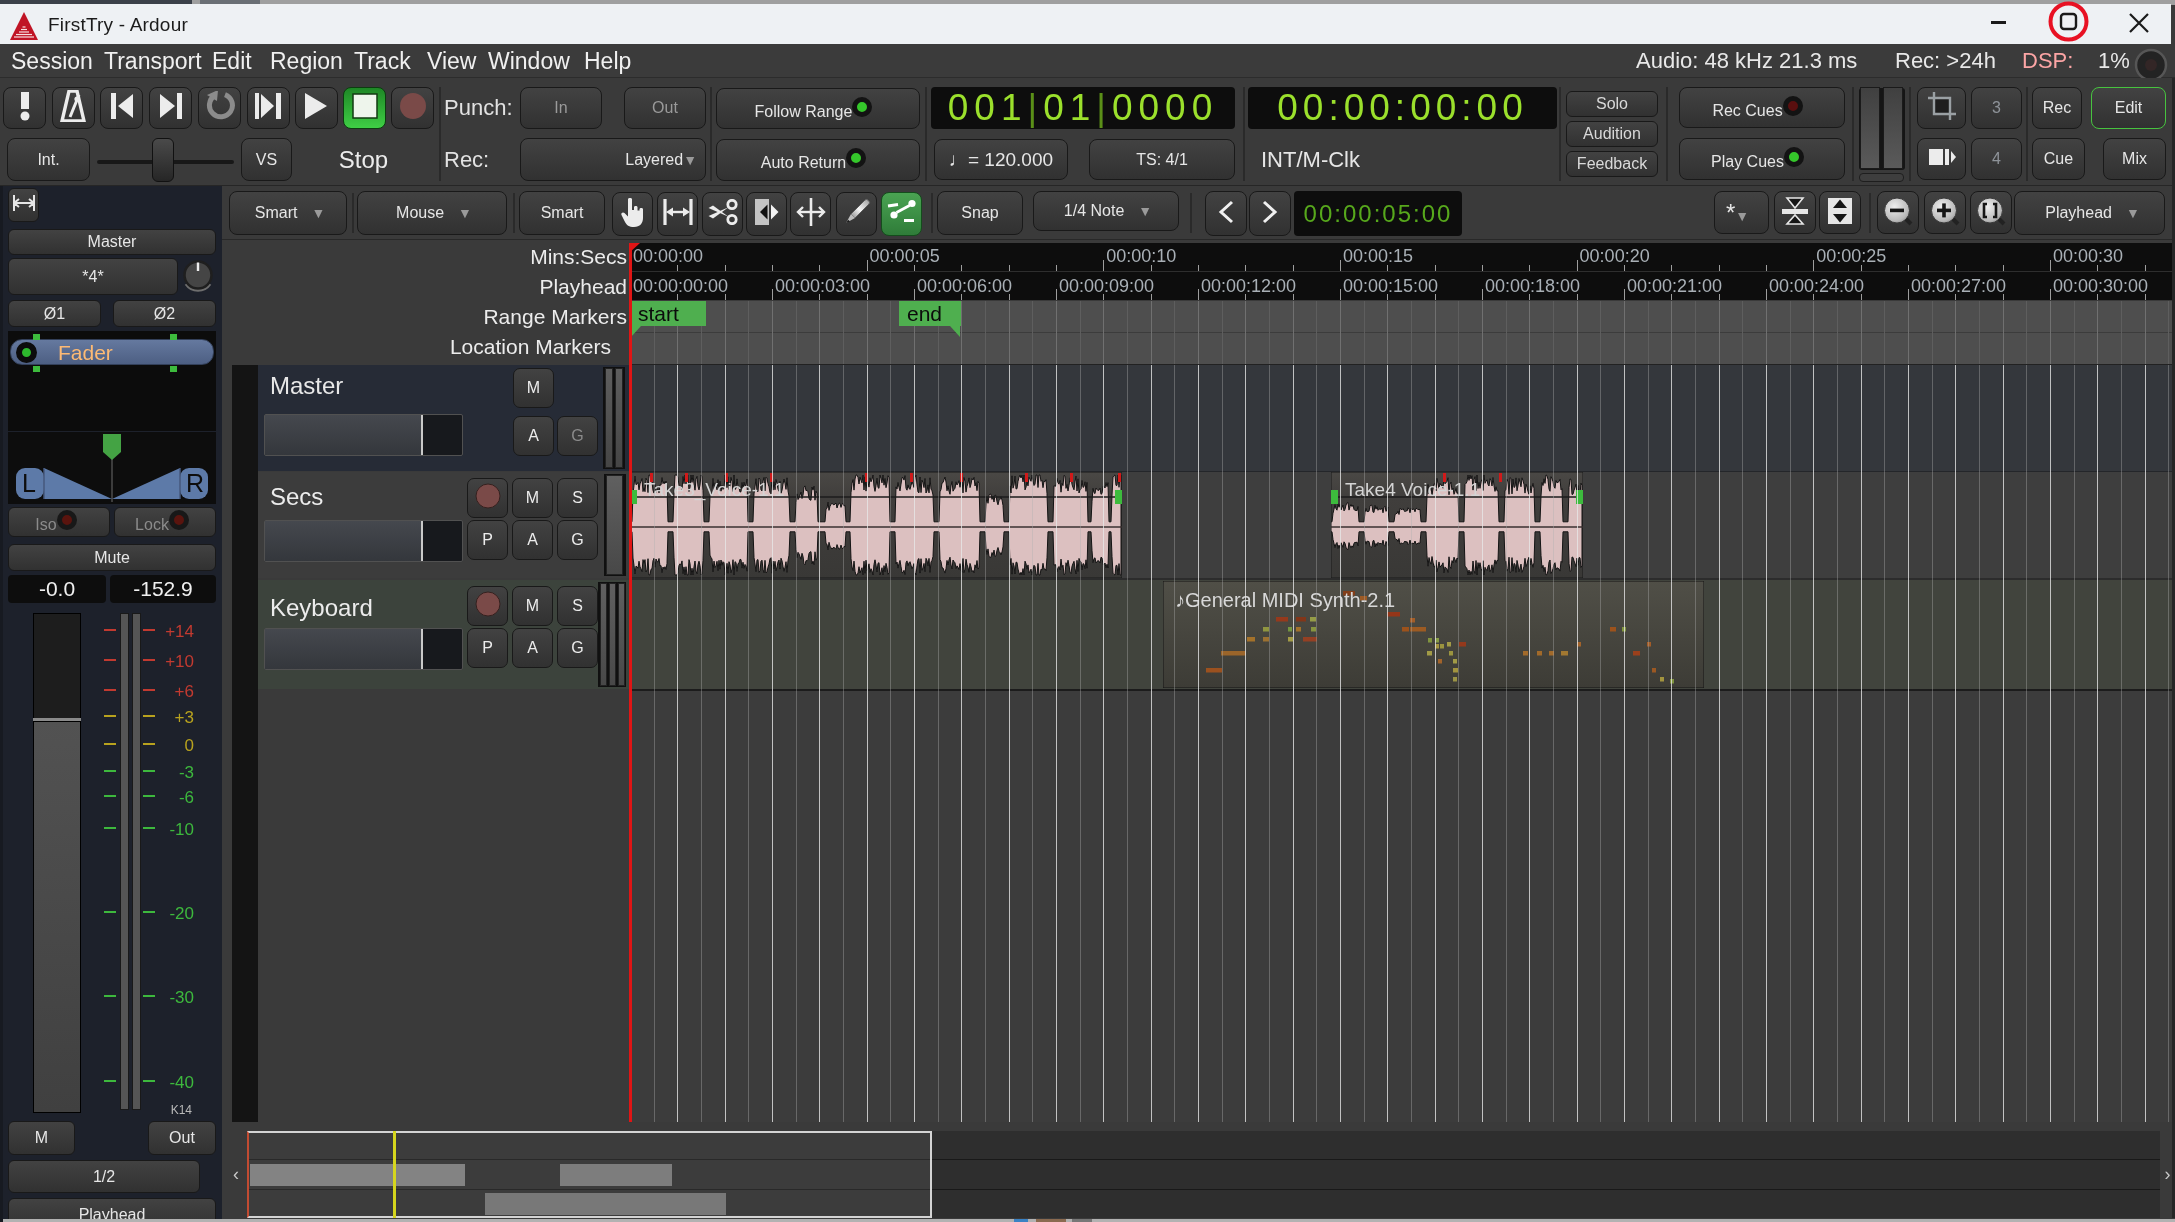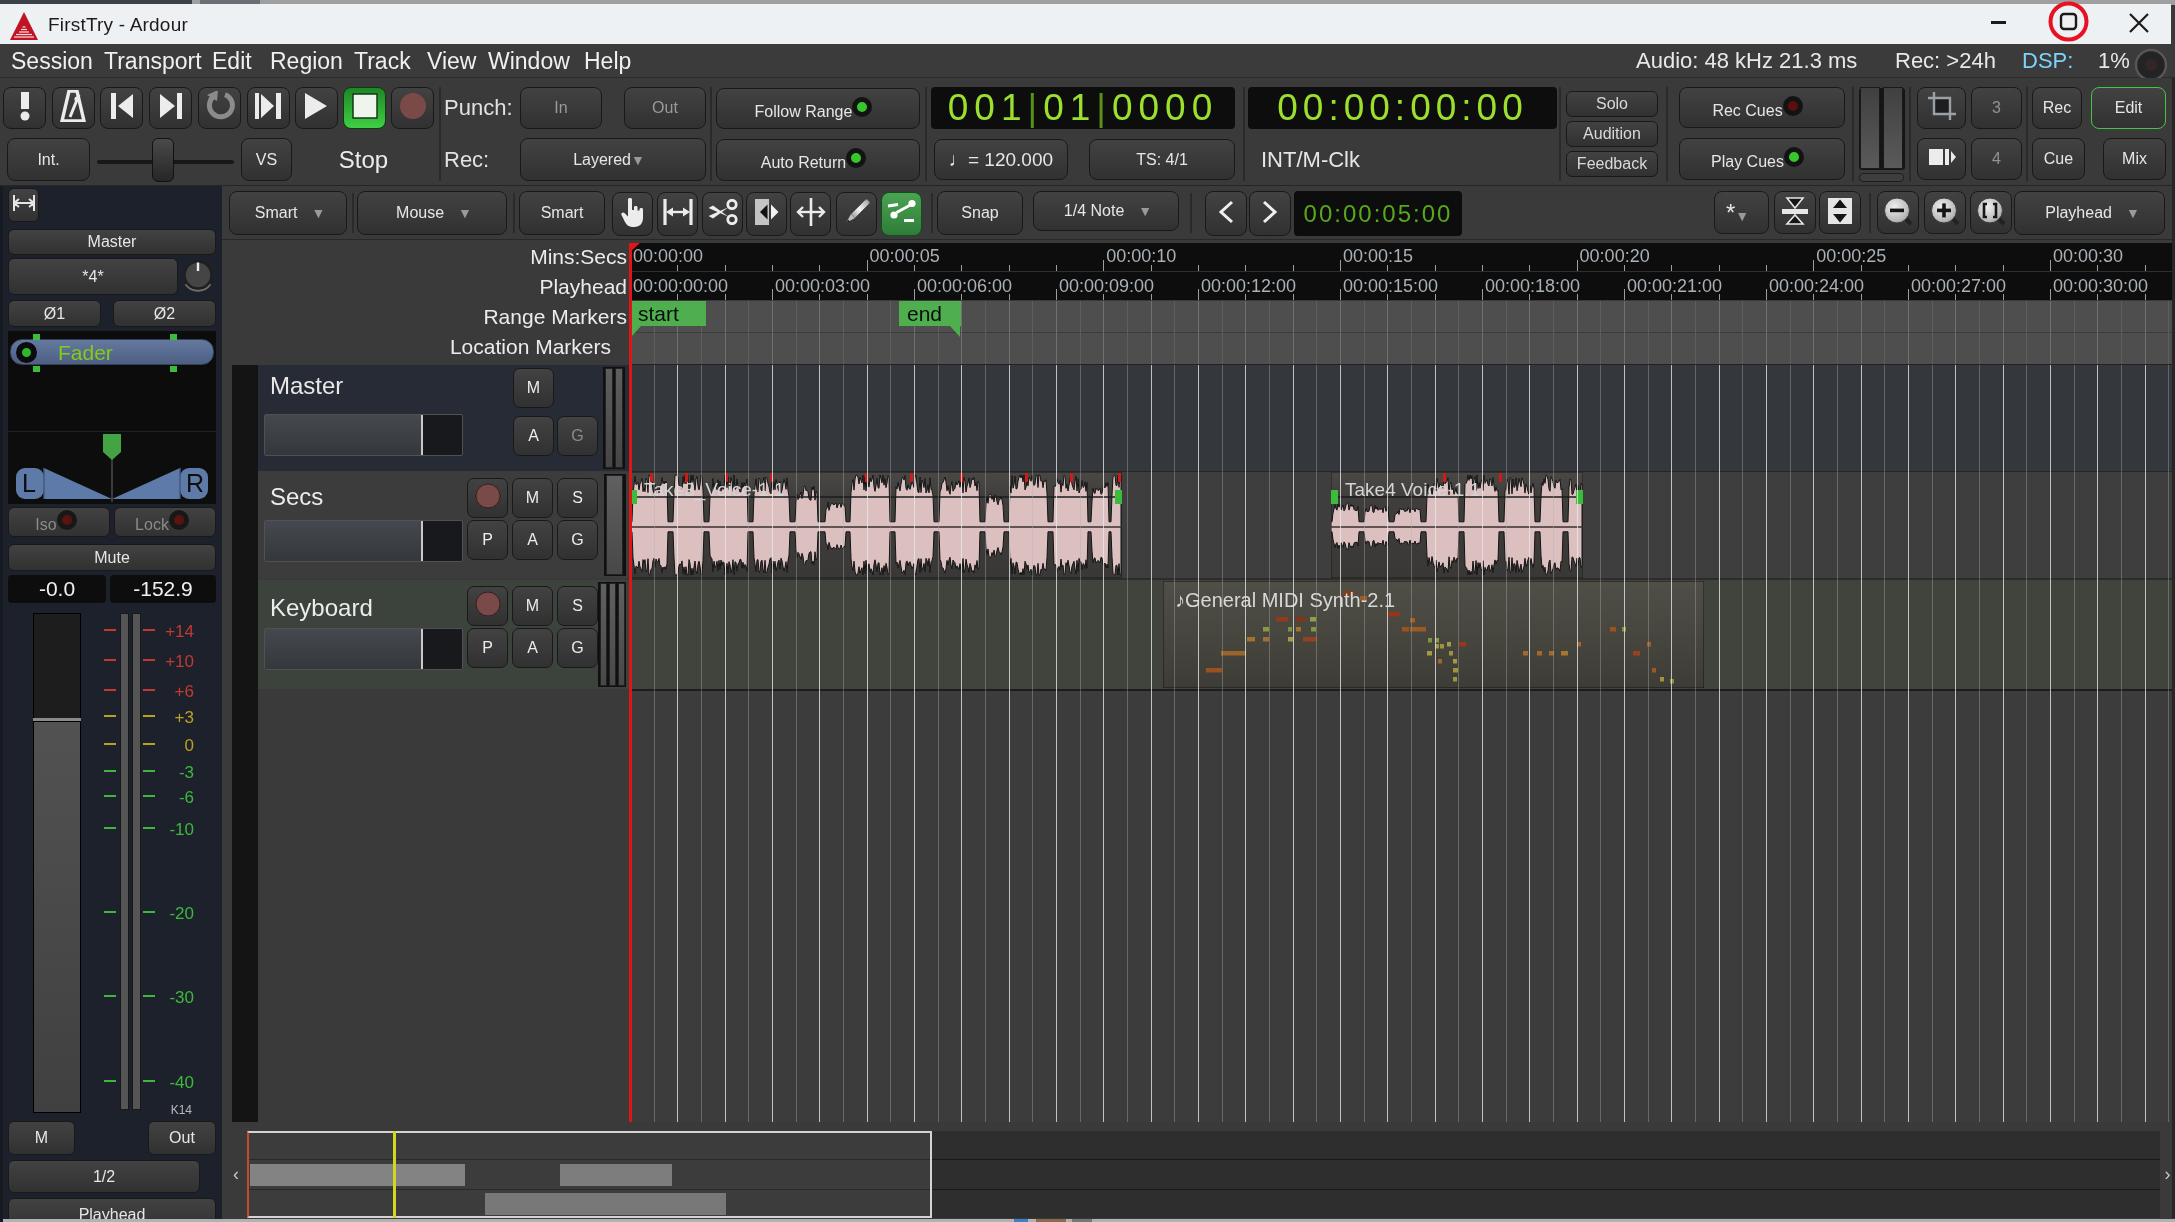--- a/index.html
+++ b/index.html
@@ -42,21 +42,21 @@
     <div class="b" style="left:11px;top:48px;width:100px;height:26px;font-size:23px;color:#f0f0f0;width:auto;">Session</div>
     <div class="b" style="left:104px;top:48px;width:100px;height:26px;font-size:23px;color:#f0f0f0;width:auto;">Transport</div>
     <div class="b" style="left:212px;top:48px;width:100px;height:26px;font-size:23px;color:#f0f0f0;width:auto;">Edit</div>
     <div class="b" style="left:270px;top:48px;width:100px;height:26px;font-size:23px;color:#f0f0f0;width:auto;">Region</div>
     <div class="b" style="left:354px;top:48px;width:100px;height:26px;font-size:23px;color:#f0f0f0;width:auto;">Track</div>
     <div class="b" style="left:427px;top:48px;width:100px;height:26px;font-size:23px;color:#f0f0f0;width:auto;">View</div>
     <div class="b" style="left:488px;top:48px;width:100px;height:26px;font-size:23px;color:#f0f0f0;width:auto;">Window</div>
     <div class="b" style="left:584px;top:48px;width:100px;height:26px;font-size:23px;color:#f0f0f0;width:auto;">Help</div>
     <div class="b" style="left:1636px;top:48px;width:250px;height:26px;font-size:22px;color:#e8e8e8;width:auto;">Audio: 48 kHz 21.3 ms</div>
     <div class="b" style="left:1895px;top:48px;width:120px;height:26px;font-size:22px;color:#e8e8e8;width:auto;">Rec: &gt;24h</div>
-    <div class="b" style="left:2022px;top:48px;width:60px;height:26px;font-size:22px;color:#7dd3fc;width:auto;">DSP:</div>
+    <div class="b" style="left:2022px;top:48px;width:60px;height:26px;font-size:22px;color:#fca5a5;width:auto;">DSP:</div>
     <div class="b" style="left:2098px;top:48px;width:40px;height:26px;font-size:22px;color:#e8e8e8;width:auto;">1%</div>
     <svg class="b" style="left:2133px;top:47px" width="36" height="36" viewBox="0 0 36 36">
 <circle cx="18" cy="18" r="15" fill="#232323" stroke="#565656" stroke-width="2.5"></circle>
 <circle cx="18" cy="18" r="6" fill="#332626"></circle>
     </svg>
     <div class="b" style="left:0px;top:78px;width:2175px;height:108px;background:#3a3a3a;border-bottom:1px solid #262626;"></div>
     <div class="b btn" style="left:3.4px;top:87px;width:43.1px;height:42px;">
       <span style=""><svg width="26" height="30" viewBox="0 0 26 30">
           <rect x="9" y="1" width="8" height="17" fill="#ececec"></rect>
           <circle cx="13" cy="25" r="4.5" fill="#ececec"></circle>
@@ -120,21 +120,21 @@
     <div class="b btn" style="left:7px;top:138px;width:83px;height:43px;">
       <span style="">Int.</span>
     </div>
     <div class="b" style="left:97px;top:160px;width:137px;height:4px;background:#181818;border-radius:2px;"></div>
     <div class="b" style="left:152px;top:138px;width:22px;height:44px;background:linear-gradient(#4a4a4a,#262626);border:1px solid #111;border-radius:6px;"></div>
     <div class="b btn" style="left:241px;top:138px;width:51px;height:43px;">
       <span style="">VS</span>
     </div>
     <div class="b" style="left:316px;top:138px;width:95px;height:43px;font-size:24px;color:#ececec;display:flex;align-items:center;justify-content:center;">Stop</div>
     <div class="b" style="left:444px;top:138px;width:70px;height:43px;font-size:22px;color:#e2e2e2;display:flex;align-items:center;">Rec:</div>
-    <div class="b btn" style="left:520px;top:138px;width:186px;height:43px;">
+    <div class="b btn" style="left:520px;top:138px;width:186px;height:43px;justify-content:flex-end;">
       <span style=""><span style="flex:1;text-align:center">Layered</span><span style="color:#9a9a9a;font-size:14px;margin-right:8px">▼</span></span>
     </div>
     <div class="b sep" style="left:710px;top:87px;width:2px;height:94px;"></div>
     <div class="b btn" style="left:716px;top:88px;width:204px;height:41px;">
       <span style=""><span style="flex:1;text-align:center">Follow Range</span><span style="margin-right:9px"><span style="display:inline-block;width:10px;height:10px;border-radius:50%;background:#35c72b;border:5px solid #131313;"></span></span></span>
     </div>
     <div class="b btn" style="left:716px;top:139px;width:204px;height:42px;">
       <span style=""><span style="flex:1;text-align:center">Auto Return</span><span style="margin-right:9px"><span style="display:inline-block;width:10px;height:10px;border-radius:50%;background:#35c72b;border:5px solid #131313;"></span></span></span>
     </div>
     <div class="b sep" style="left:925px;top:87px;width:2px;height:94px;"></div>
@@ -223,21 +223,21 @@
     </svg>
     <div class="b btn" style="left:8px;top:300px;width:93px;height:27px;border-radius:6px;">
       <span style="">Ø1</span>
     </div>
     <div class="b btn" style="left:113px;top:300px;width:103px;height:27px;border-radius:6px;">
       <span style="">Ø2</span>
     </div>
     <div class="b" style="left:8px;top:331px;width:208px;height:100px;background:#0c0c0c;"></div>
     <div class="b" style="left:10px;top:339px;width:204px;height:26px;background:linear-gradient(#65799f,#4d5f83);border-radius:12px;border:1px solid #33405a;"></div>
     <div class="b" style="left:16px;top:342px;width:21px;height:21px;background:#2db82d;border:6px solid #0c0c0c;border-radius:50%;"></div>
-    <div class="b" style="left:58px;top:341px;width:80px;height:22px;color:#84cc16;font-size:21px;">Fader</div>
+    <div class="b" style="left:58px;top:341px;width:80px;height:22px;color:#fdba74;font-size:21px;">Fader</div>
     <div class="b" style="left:33px;top:334px;width:7px;height:6px;background:#3dbb3d;"></div>
     <div class="b" style="left:170px;top:334px;width:7px;height:6px;background:#3dbb3d;"></div>
     <div class="b" style="left:33px;top:366px;width:7px;height:6px;background:#3dbb3d;"></div>
     <div class="b" style="left:170px;top:366px;width:7px;height:6px;background:#3dbb3d;"></div>
     <div class="b" style="left:8px;top:432px;width:208px;height:72px;background:#0d0d0d;"></div>
     <svg class="b" style="left:8px;top:432px" width="208" height="72" viewBox="0 0 208 72">
 <line x1="104" y1="2" x2="104" y2="70" stroke="#3c3c3c" stroke-width="2"></line>
 <path d="M95 2 L113 2 L113 20 L104 28 L95 20 Z" fill="#44a344"></path>
 <path d="M36 36 L104 67 L36 67 Z" fill="#5d7aa8"></path>
 <path d="M172 36 L172 67 L104 67 Z" fill="#5d7aa8"></path>

